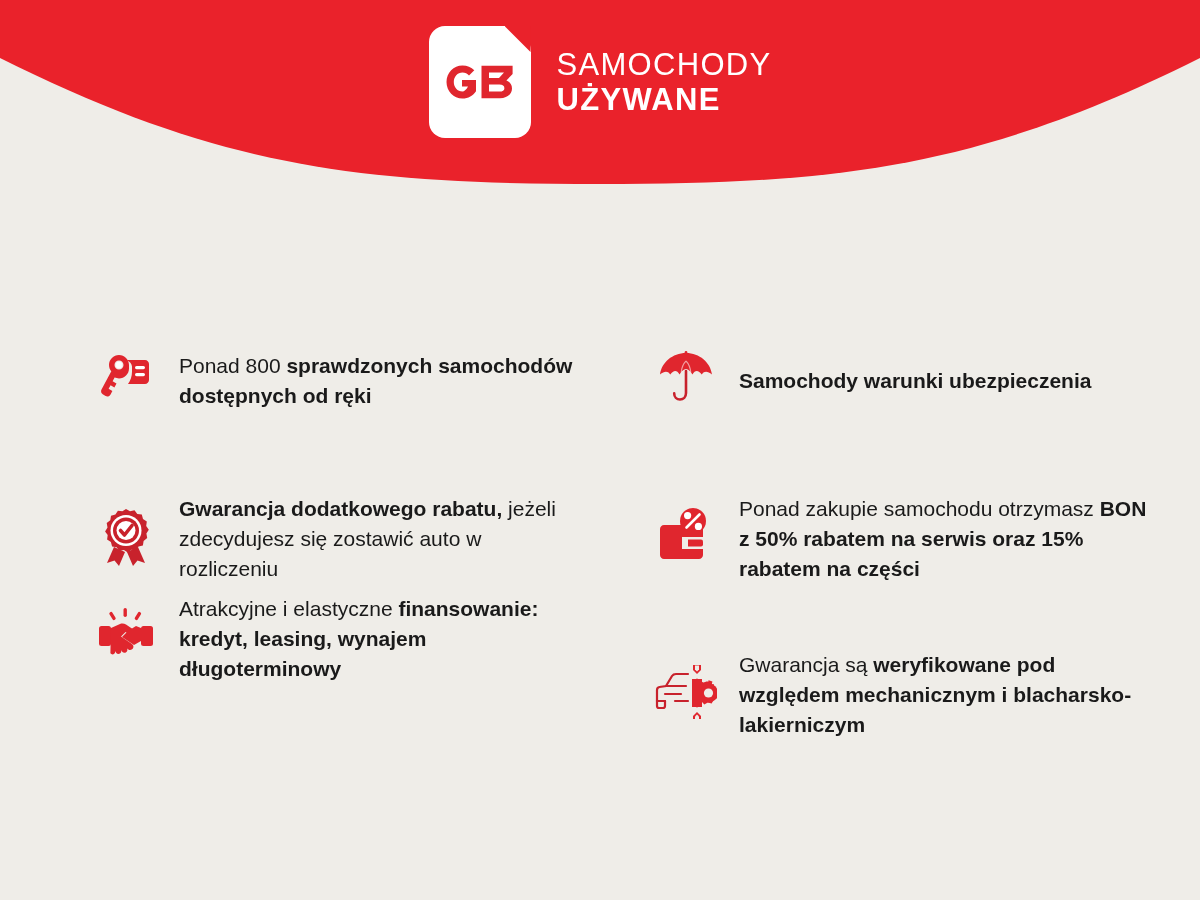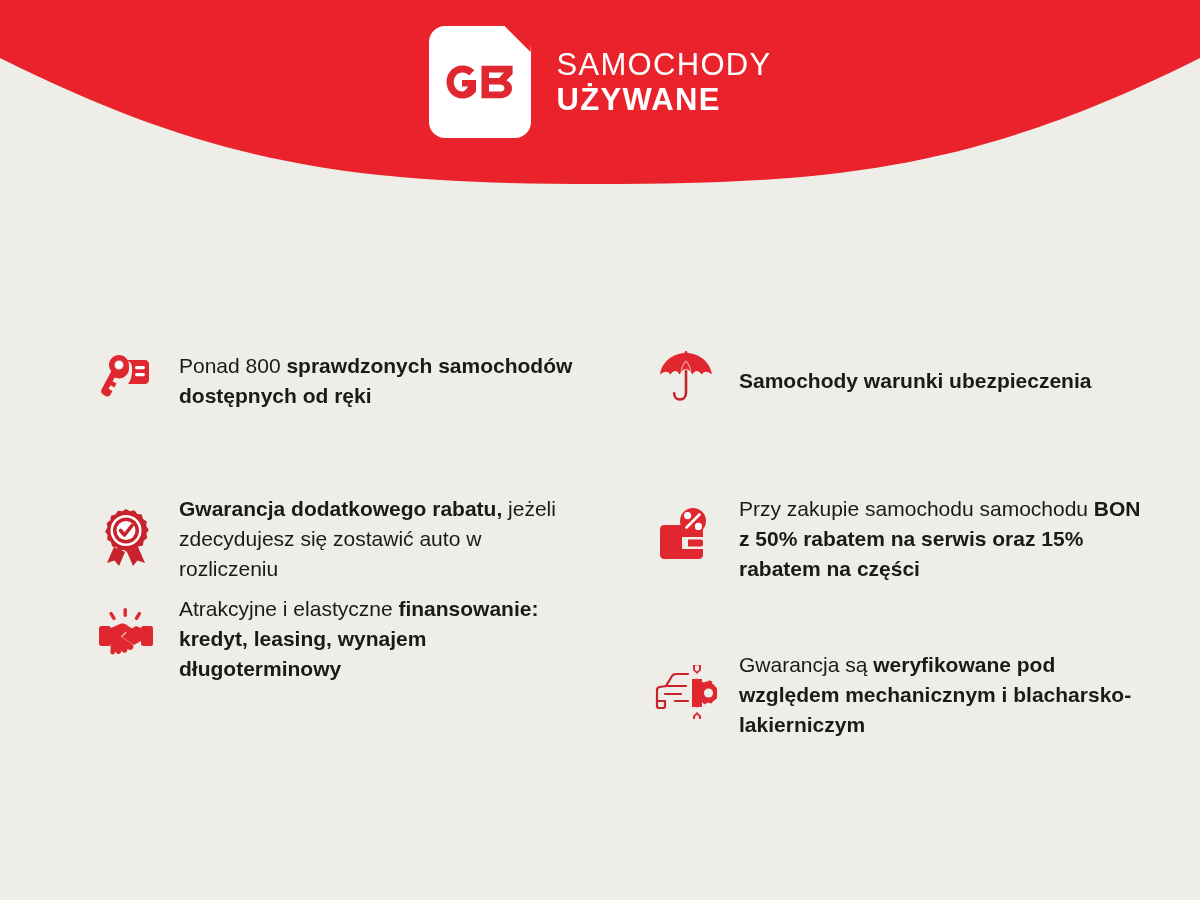--- a/index.html
+++ b/index.html
@@ -287,21 +287,21 @@
           </g>
           <g stroke="#ffffff" stroke-width="2.6" stroke-linecap="round">
             <line x1="29.5" y1="20.5" x2="42.5" y2="7.5"></line>
           </g>
           <circle cx="30.6" cy="8.6" r="3.6" fill="#ffffff"></circle>
           <circle cx="41.4" cy="19.4" r="3.6" fill="#ffffff"></circle>
           <rect x="25" y="30" width="6" height="12" fill="#efede8"></rect>
         </svg>
       </div>
       <div class="feature-text">
-        <span>Przy zakupie samochodu samochodu </span><b>BON z 50% rabatem na serwis oraz 15% rabatem na części</b>
+        <span>Ponad zakupie samochodu otrzymasz </span><b>BON z 50% rabatem na serwis oraz 15% rabatem na części</b>
       </div>
     </div>
 
     <div class="feature row-3">
       <div class="feature-icon">
         <svg width="62" height="56" viewBox="0 0 62 56">
           <g fill="none" stroke="#c8222c" stroke-width="2.2" stroke-linecap="round">
             <path d="M2,38 L2,27 C2,25.5 3,24.3 4.5,24 L11,23
                      L17,13 C18,11.5 19.5,11 21,11 L33,11"></path>
             <path d="M2,38 L10,38"></path>

